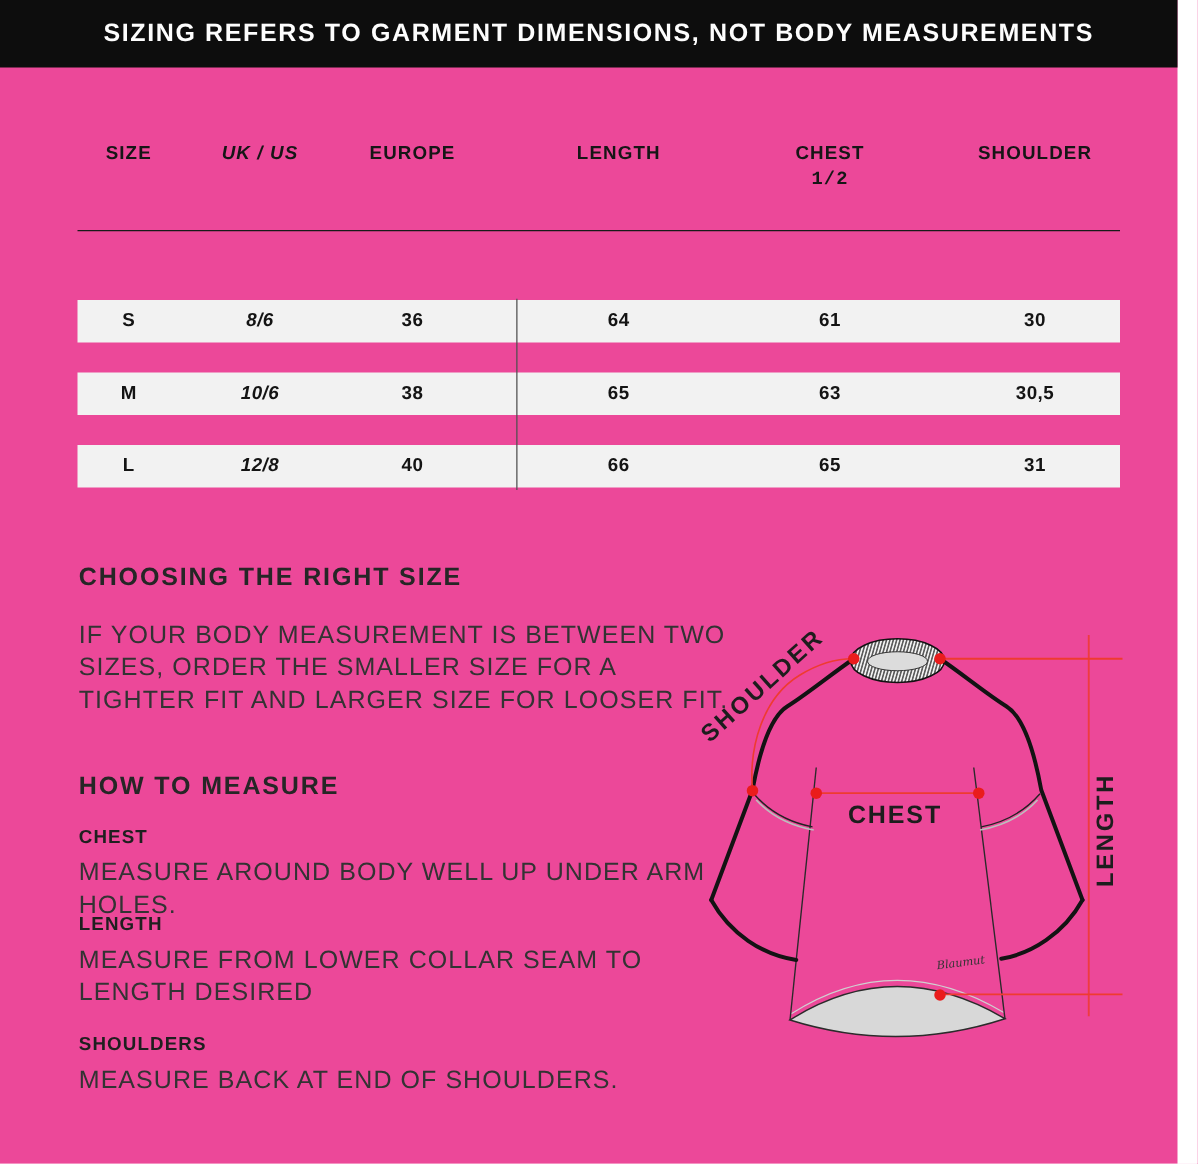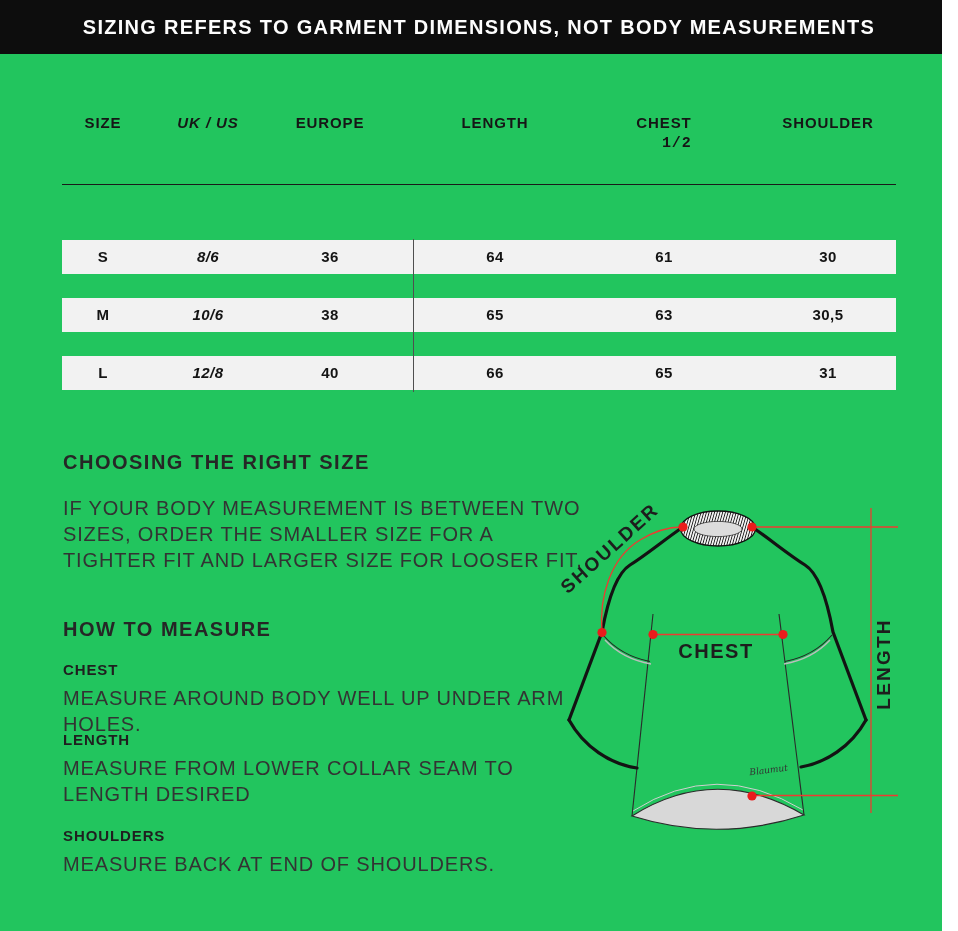--- a/index.html
+++ b/index.html
@@ -1,32 +1,32 @@
 <!DOCTYPE html>
 <html><head>
 <meta charset="utf-8">
 <style>
   html,body{margin:0;padding:0;background:#ffffff;}
   *{box-sizing:border-box;}
   .page{
-    position:relative;width:942px;height:931px;background:#22c55e;overflow:hidden;
+    position:relative;width:942px;height:931px;background:#ec4899;overflow:hidden;
     font-family:"Liberation Sans",sans-serif;color:#1c1c1c;
   }
   
   .banner{
     position:absolute;left:0;top:0;width:958px;height:54px;background:#0d0d0d;
     display:flex;align-items:center;justify-content:center;
   }
   .banner span{
     color:#fdfdfd;font-size:20px;font-weight:700;letter-spacing:1.3px;white-space:nowrap;
   }
   
   .thead,.trow{position:absolute;left:62px;width:834px;}
   .thead{top:112px;height:50px;}
-  .col{position:absolute;transform:translateX(-50%);text-align:right;white-space:nowrap;}
+  .col{position:absolute;transform:translateX(-50%);text-align:center;white-space:nowrap;}
   .c1{left:41px;} .c2{left:146px;font-style:italic;} .c3{left:268px;} .c4{left:433px;} .c5{left:602px;} .c6{left:766px;}
   .thead .col{font-size:15px;font-weight:600;letter-spacing:0.9px;color:#161616;line-height:21px;top:0;}
   .hsub{display:block;font-family:Liberation Mono, monospace;}
   .rule{position:absolute;left:62px;top:184px;width:834px;height:1px;background:#1a1a1a;}
   .trow{height:34px;background:#f2f2f2;}
   .r1{top:240px;} .r2{top:298px;} .r3{top:356px;}
   .trow .col{font-size:15px;font-weight:600;color:#141414;line-height:34px;top:0;letter-spacing:0.4px;}
   .vdivider{position:absolute;left:413px;top:239px;width:1px;height:153px;background:#4f4f4f;}
   
   .h2{

